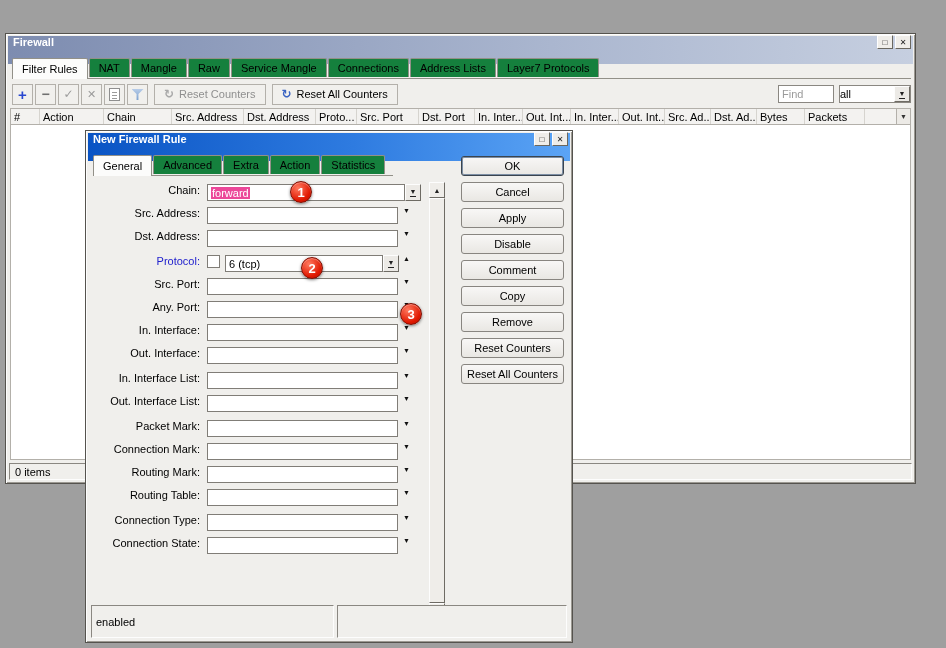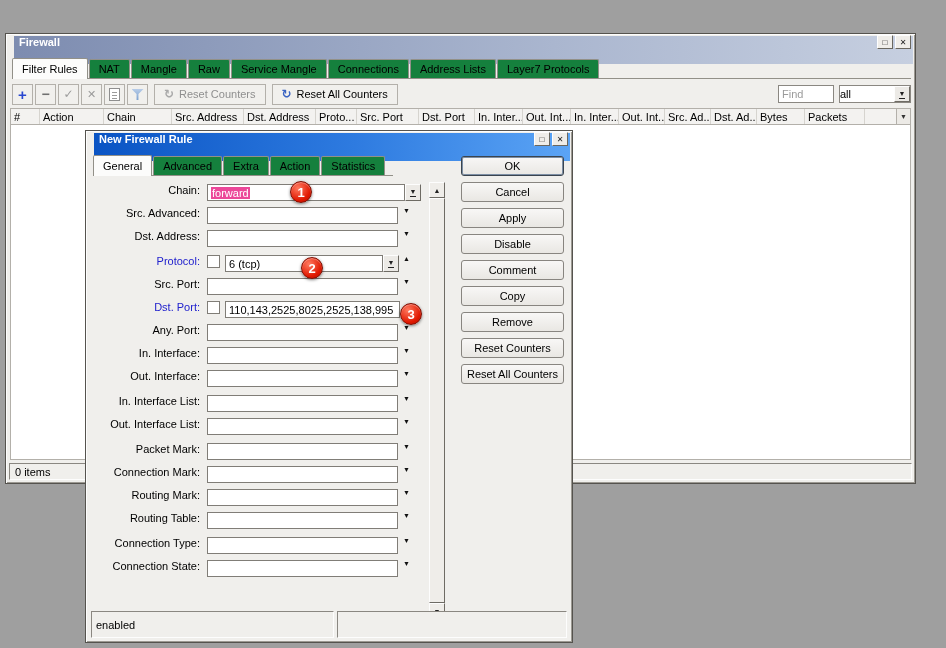--- a/index.html
+++ b/index.html
@@ -2,30 +2,30 @@
 <html><head>
 <meta charset="utf-8">
 <style>
   *{box-sizing:border-box;margin:0;padding:0}
   html,body{width:946px;height:648px}
   body{background:#9f9f9f;font-family:"Liberation Sans","DejaVu Sans",sans-serif;font-size:11px;color:#000;position:relative;overflow:hidden}
 
   .window{position:absolute;background:#f0efec;border:1px solid #55534e;
     box-shadow:inset 1px 1px 0 #fdfdfd, inset -1px -1px 0 #9c9992}
 
-  .titlebar{position:absolute;left:8px;top:2px;right:2px;height:28px;display:flex;align-items:center;
+  .titlebar{position:absolute;left:2px;top:2px;right:2px;height:28px;display:flex;align-items:center;
     padding:0 2px 16px 5px;color:#fff;font-weight:bold}
   .titlebar.inactive{background:linear-gradient(to right,#7d8cb0,#aab6cf 60%,#c6cfe0)}
   .titlebar.active{background:linear-gradient(to right,#0a54c4,#2e7be0 55%,#5ba4f5)}
   .tb-btns{margin-left:auto;display:flex}
   .tb-btn{width:16px;height:14px;margin-left:2px;background:#efede9;border:1px solid;
     border-color:#fdfdfd #6a675f #6a675f #fdfdfd;display:flex;align-items:center;justify-content:center;
     font-size:8px;color:#222;font-weight:normal}
 
-  .tabstrip{position:absolute;display:flex;align-items:center;border-bottom:1px solid #929088}
+  .tabstrip{position:absolute;display:flex;align-items:flex-start;border-bottom:1px solid #929088}
   .tab{display:inline-flex;align-items:center;height:19px;padding:0 9px;background:#15803d;
     border:1px solid #929088;border-bottom:none;border-radius:2px 2px 0 0;margin-right:1px;position:relative;top:1px}
   .tab.active{background:#fcfcfb;height:21px;top:1px;z-index:2}
 
   
   .toolbar{position:absolute;left:6px;right:4px;top:49px;height:22px;display:flex;align-items:center;gap:2px}
   .icon-btn{width:21px;height:21px;border:1px solid #b3b0aa;background:#f1f0ed;display:flex;
     align-items:center;justify-content:center;flex:none}
   .g-plus{color:#2847d0;font-size:15px;font-weight:bold;line-height:1}
   .g-minus{color:#6f6f6f;font-size:14px;font-weight:bold;line-height:1}
@@ -84,21 +84,21 @@
     border-color:#fdfdfd #6e6b64 #6e6b64 #fdfdfd;display:flex;align-items:center;justify-content:center;
     font-size:7px;color:#222;flex:none;line-height:1}
   .sb-thumb{flex:1;background:#efede9;border:1px solid;border-color:#fdfdfd #6e6b64 #6e6b64 #fdfdfd}
 
   .btncol{position:absolute;top:25px;left:375px;width:103px}
   .btn{height:20px;width:103px;margin-bottom:6px;background:linear-gradient(#f8f7f6,#e9e7e3);
     border:1px solid #888580;border-radius:3px;display:flex;align-items:center;justify-content:center;white-space:nowrap}
   .btn.default{border:1px solid #3a444e;box-shadow:inset 0 0 0 1px #7c8ea4}
   .btn.bgap{margin-top:5px}
 
-  .dlg-status{position:absolute;left:5px;right:5px;bottom:4px;height:27px;display:flex;gap:3px}
+  .dlg-status{position:absolute;left:5px;right:5px;bottom:4px;height:33px;display:flex;gap:3px}
   .panel{border:1px solid;border-color:#8a8781 #fdfdfd #fdfdfd #8a8781;height:100%;display:flex;
     align-items:center;padding:0 4px;background:#f0efec}
   .p1{width:243px;flex:none}
   .p2{flex:1}
 
   .ann{position:absolute;width:22px;height:22px;border-radius:50%;
     background:radial-gradient(circle at 35% 30%,#ff7a60,#e01800 65%,#b01000);
     border:1px solid #7e0c00;color:#fff;font-weight:bold;font-size:13px;display:flex;align-items:center;
     justify-content:center;box-shadow:0 1px 3px rgba(0,0,0,.5), inset 0 1px 1px rgba(255,255,255,.4);z-index:50}
 </style>
@@ -226,21 +226,21 @@
       <label class="flabel">Chain:</label>
       <div class="fld w198">
           <span class="seltext">forward</span>
         </div>
       <span class="dropbtn">
           <span class="dk">▼</span>
         </span>
     </div>
 
     <div class="frow">
-      <label class="flabel">Src. Advanced:</label>
+      <label class="flabel">Src. Address:</label>
       <div class="fld w191">
           <span></span>
         </div>
       <span class="arr">▼</span>
     </div>
 
     <div class="frow">
       <label class="flabel">Dst. Address:</label>
       <div class="fld w191">
           <span></span>
@@ -261,27 +261,20 @@
     </div>
 
     <div class="frow">
       <label class="flabel">Src. Port:</label>
       <div class="fld w191">
           <span></span>
         </div>
       <span class="arr">▼</span>
     </div>
 
-    <div class="frow">
-      <label class="flabel blue">Dst. Port:</label>
-      <span class="cb"></span>
-      <div class="fld w175">
-          <span>110,143,2525,8025,2525,138,995</span>
-        </div>
-    </div>
 
     <div class="frow">
       <label class="flabel">Any. Port:</label>
       <div class="fld w191">
           <span></span>
         </div>
       <span class="arr">▼</span>
     </div>
 
     <div class="frow">

